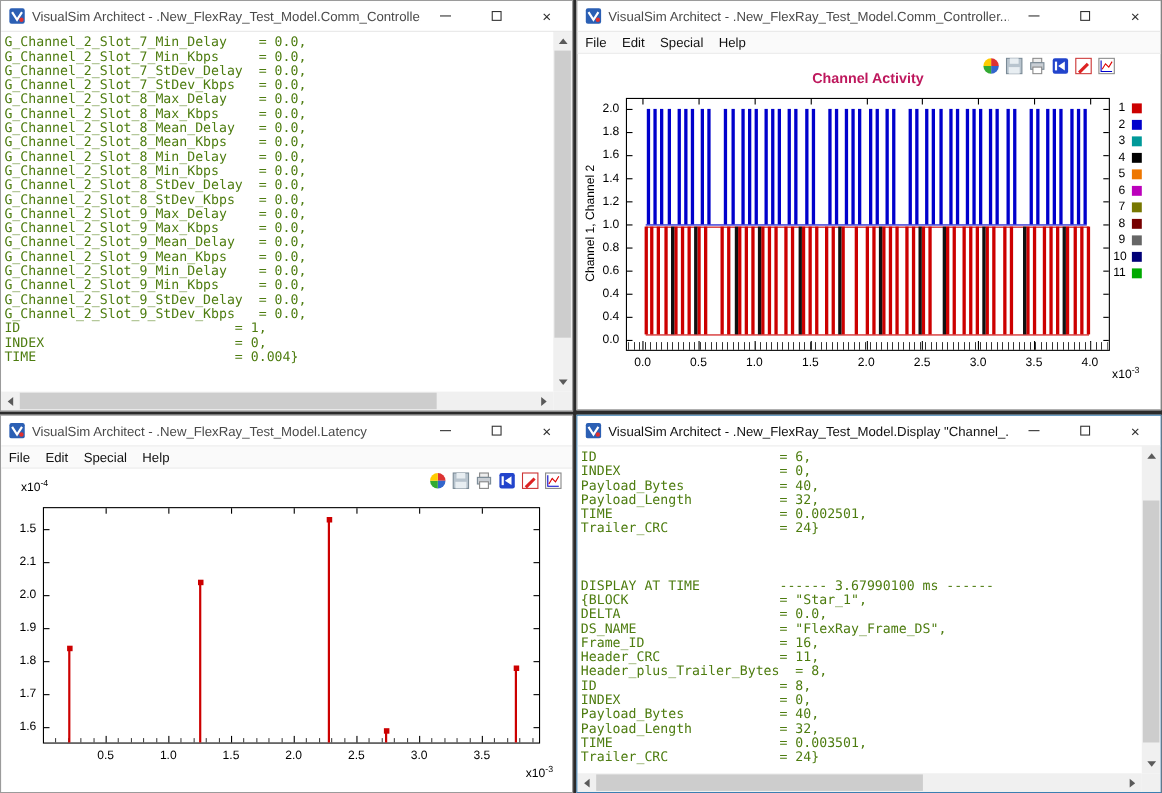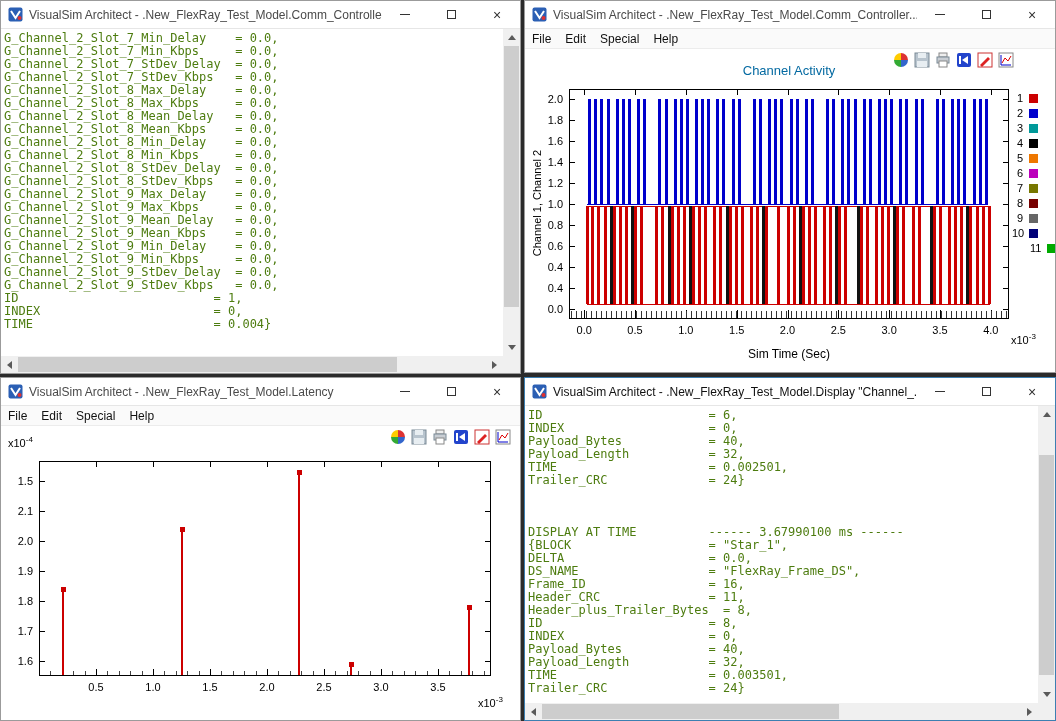--- a/index.html
+++ b/index.html
@@ -31,21 +31,21 @@
   .tri{width:0;height:0}
   .tri-up{border-left:4px solid transparent;border-right:4px solid transparent;border-bottom:5px solid #5a5a5a}
   .tri-down{border-left:4px solid transparent;border-right:4px solid transparent;border-top:5px solid #5a5a5a}
   .tri-left{border-top:4px solid transparent;border-bottom:4px solid transparent;border-right:5px solid #5a5a5a}
   .tri-right{border-top:4px solid transparent;border-bottom:4px solid transparent;border-left:5px solid #5a5a5a}
   
   .chart-layer{position:absolute;left:0;top:0;right:0;bottom:0}
   .toolbar{position:absolute;display:flex;gap:3px}
   .tbtn{width:18px;height:18px;display:flex;align-items:center;justify-content:center;background:#fff}
   .plotbox{position:absolute;border:1px solid #000;background:#fff}
-  .ctitle{position:absolute;text-align:center;font-weight:normal;font-size:13px;color:#0369a1}
+  .ctitle{position:absolute;text-align:center;font-weight:bold;font-size:13px;color:#be185d}
   .ticklab{position:absolute;font-size:11px;color:#000}
   .tr-right{text-align:right}
   .tr-center{text-align:center}
   .tickmark{position:absolute;background:#000}
   .bar{position:absolute}
   .comb{position:absolute;background:repeating-linear-gradient(90deg,#333 0,#333 1px,transparent 1px,transparent 5px)}
   .axlab{position:absolute;font-size:12px;color:#000}
   .snote{position:absolute;font-size:11px;color:#000;white-space:nowrap}
   .snote sup{font-size:8px}
   .legend{position:absolute}
@@ -337,21 +337,20 @@
       <div class="bar" style="left: 142.57px; top: 205.296px; width: 3px; height: 97.464px; background: rgb(17, 17, 17);"></div>
       <div class="bar" style="left: 163.916px; top: 205.296px; width: 3px; height: 97.464px; background: rgb(17, 17, 17);"></div>
       <div class="bar" style="left: 200.51px; top: 205.296px; width: 3px; height: 97.464px; background: rgb(17, 17, 17);"></div>
       <div class="bar" style="left: 237.104px; top: 205.296px; width: 3px; height: 97.464px; background: rgb(17, 17, 17);"></div>
       <div class="bar" style="left: 273.698px; top: 205.296px; width: 3px; height: 97.464px; background: rgb(17, 17, 17);"></div>
       <div class="bar" style="left: 310.292px; top: 205.296px; width: 3px; height: 97.464px; background: rgb(17, 17, 17);"></div>
       <div class="bar" style="left: 331.639px; top: 205.296px; width: 3px; height: 97.464px; background: rgb(17, 17, 17);"></div>
       <div class="bar" style="left: 368.233px; top: 205.296px; width: 3px; height: 97.464px; background: rgb(17, 17, 17);"></div>
       <div class="bar" style="left: 404.827px; top: 205.296px; width: 3px; height: 97.464px; background: rgb(17, 17, 17);"></div>
       <div class="bar" style="left: 441.421px; top: 205.296px; width: 3px; height: 97.464px; background: rgb(17, 17, 17);"></div>
-      <div class="axlab tr-center" style="left: 44px; top: 346px; width: 440px;">Sim Time (Sec)</div>
       <div class="snote" style="left: 486px; top: 331px;">x10<sup>-3</sup></div>
       <div class="legend" style="left: 487px; top: 90px; width: 44px; height: 165px;">
         <div class="lg-row" style="top: 0px;">
           <span class="lg-num">1</span>
           <span class="lg-sq" style="background: rgb(204, 0, 0);"></span>
         </div>
         <div class="lg-row" style="top: 15px;">
           <span class="lg-num">2</span>
           <span class="lg-sq" style="background: rgb(0, 0, 204);"></span>
         </div>
@@ -380,21 +379,21 @@
           <span class="lg-sq" style="background: rgb(119, 0, 0);"></span>
         </div>
         <div class="lg-row" style="top: 120px;">
           <span class="lg-num">9</span>
           <span class="lg-sq" style="background: rgb(102, 102, 102);"></span>
         </div>
         <div class="lg-row" style="top: 135px;">
           <span class="lg-num">10</span>
           <span class="lg-sq" style="background: rgb(0, 0, 119);"></span>
         </div>
-        <div class="lg-row" style="top: 150px; justify-content: flex-end;">
+        <div class="lg-row" style="top: 150px;">
           <span class="lg-num">11</span>
           <span class="lg-sq" style="background: rgb(0, 170, 0);"></span>
         </div>
       </div>
     </div>
   <div class="toolbar" style="right:40px;top:50px">
     <div class="tbtn">
         <svg width="16" height="16" viewBox="0 0 16 16">
           <path d="M8 1 A7 7 0 0 1 15 8 L8 8Z" fill="#d33"></path>
           <path d="M15 8 A7 7 0 0 1 8 15 L8 8Z" fill="#36c"></path>
@@ -462,21 +461,21 @@
     </div>
   </div>
   <div class="menubar">
       <span class="menu-item">File</span>
       <span class="menu-item">Edit</span>
       <span class="menu-item">Special</span>
       <span class="menu-item">Help</span>
     </div>
   <div class="chart-layer" id="layer-latency">
       <div class="plotbox" style="left: 38px; top: 83px; width: 452px; height: 215px;"></div>
-      <div class="snote" style="left: 7px; top: 57px;">x10<sup>-4</sup></div>
+      <div class="snote" style="left: 18px; top: 57px;">x10<sup>-4</sup></div>
       <div class="ticklab tr-right" style="left: 0px; top: 277px; width: 32px;">1.6</div>
       <div class="tickmark" style="left: 39px; top: 283px; width: 5px; height: 1px;"></div>
       <div class="tickmark" style="left: 484px; top: 283px; width: 5px; height: 1px;"></div>
       <div class="ticklab tr-right" style="left: 0px; top: 247px; width: 32px;">1.7</div>
       <div class="tickmark" style="left: 39px; top: 253px; width: 5px; height: 1px;"></div>
       <div class="tickmark" style="left: 484px; top: 253px; width: 5px; height: 1px;"></div>
       <div class="ticklab tr-right" style="left: 0px; top: 217px; width: 32px;">1.8</div>
       <div class="tickmark" style="left: 39px; top: 223px; width: 5px; height: 1px;"></div>
       <div class="tickmark" style="left: 484px; top: 223px; width: 5px; height: 1px;"></div>
       <div class="ticklab tr-right" style="left: 0px; top: 187px; width: 32px;">1.9</div>

